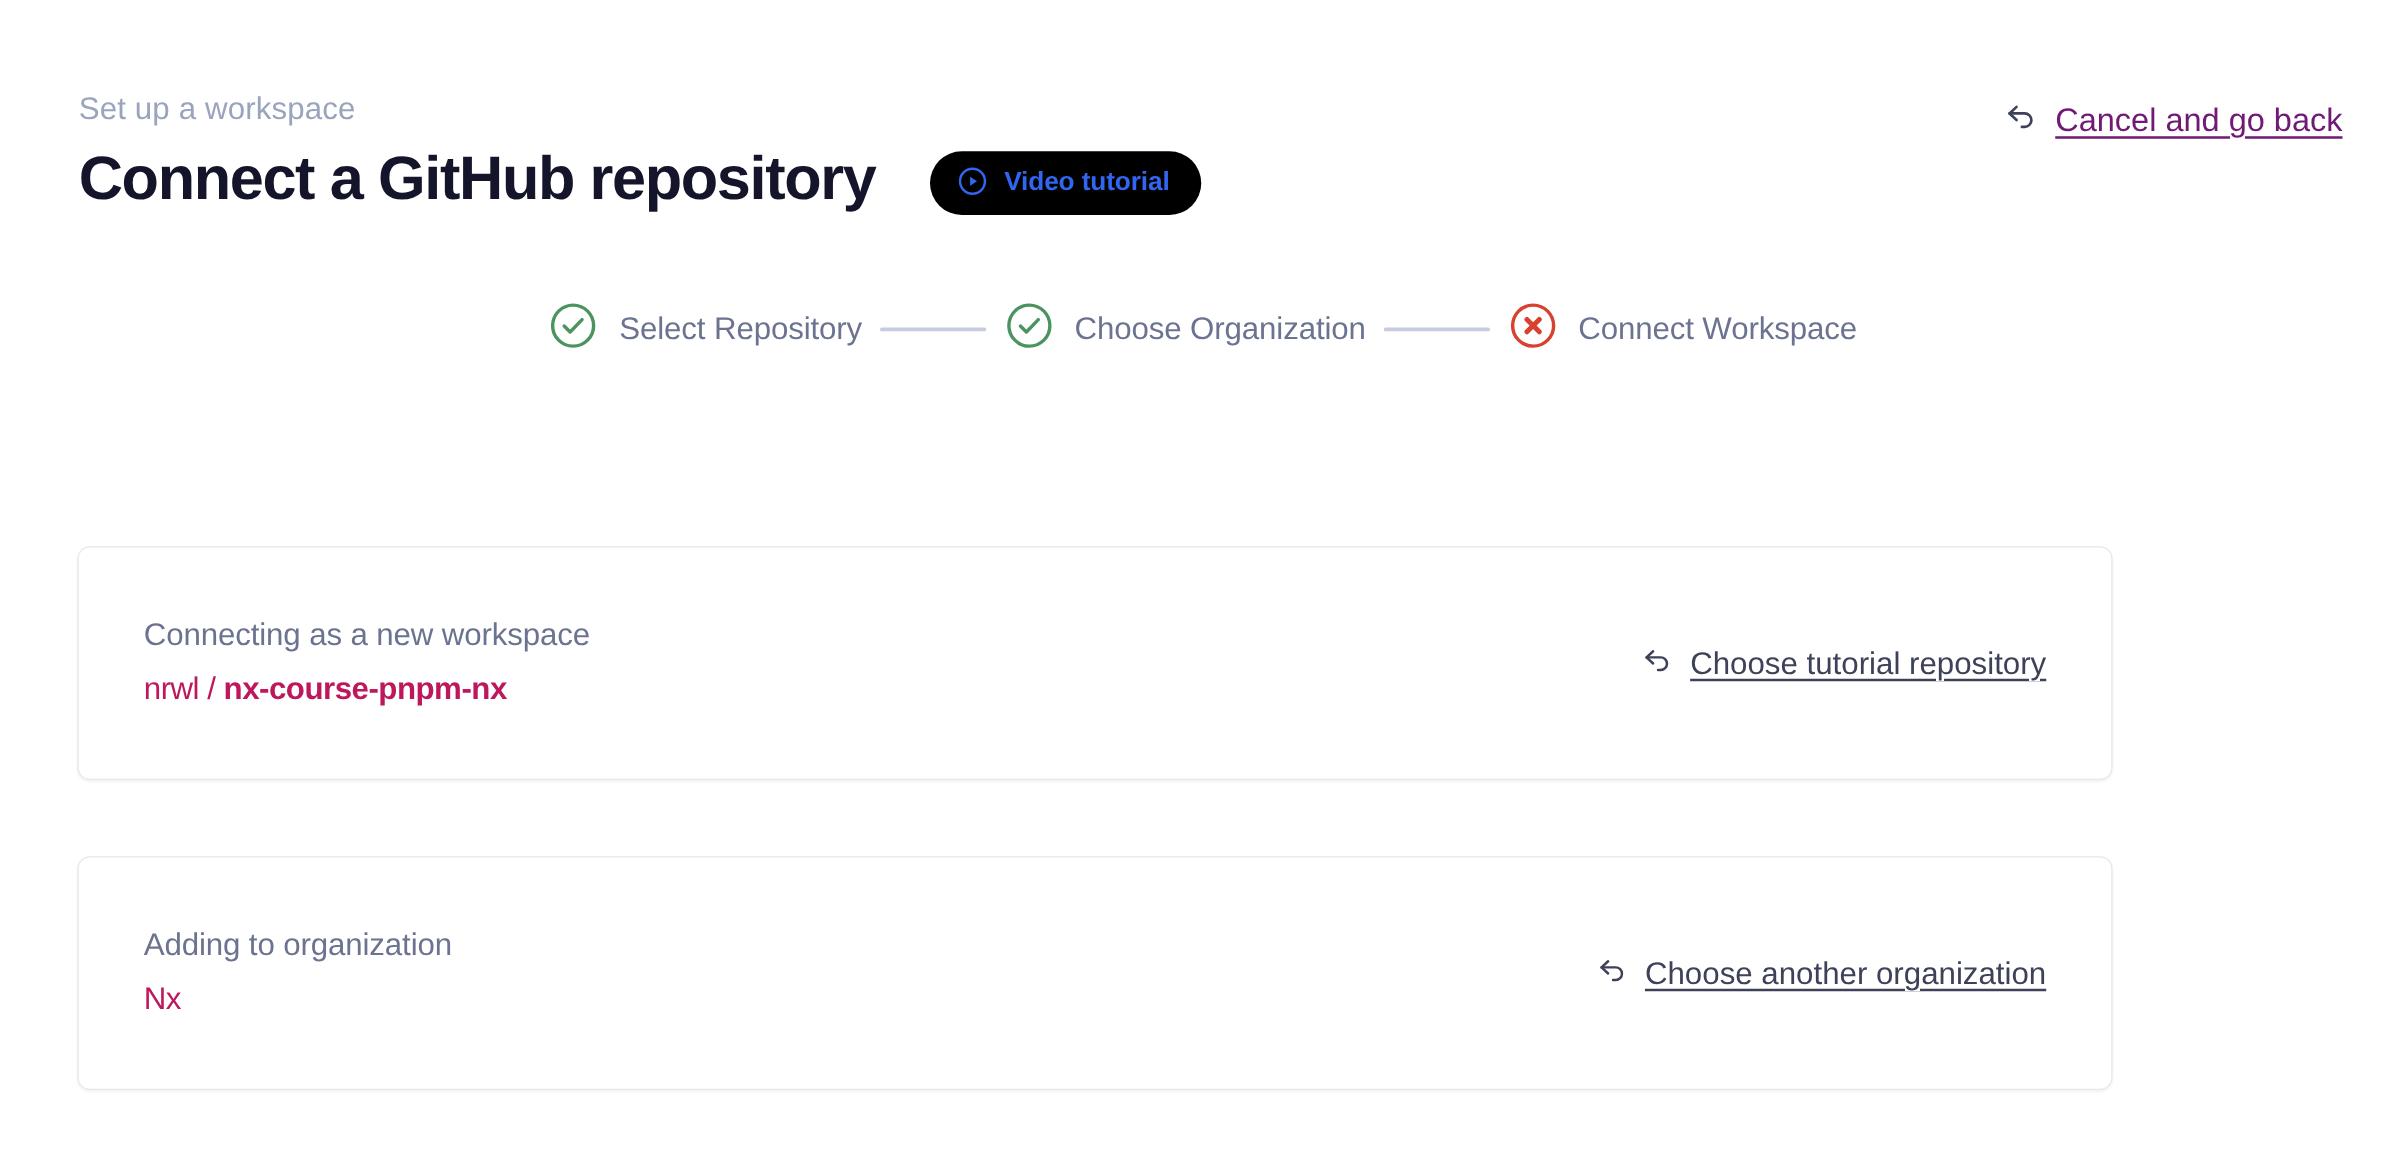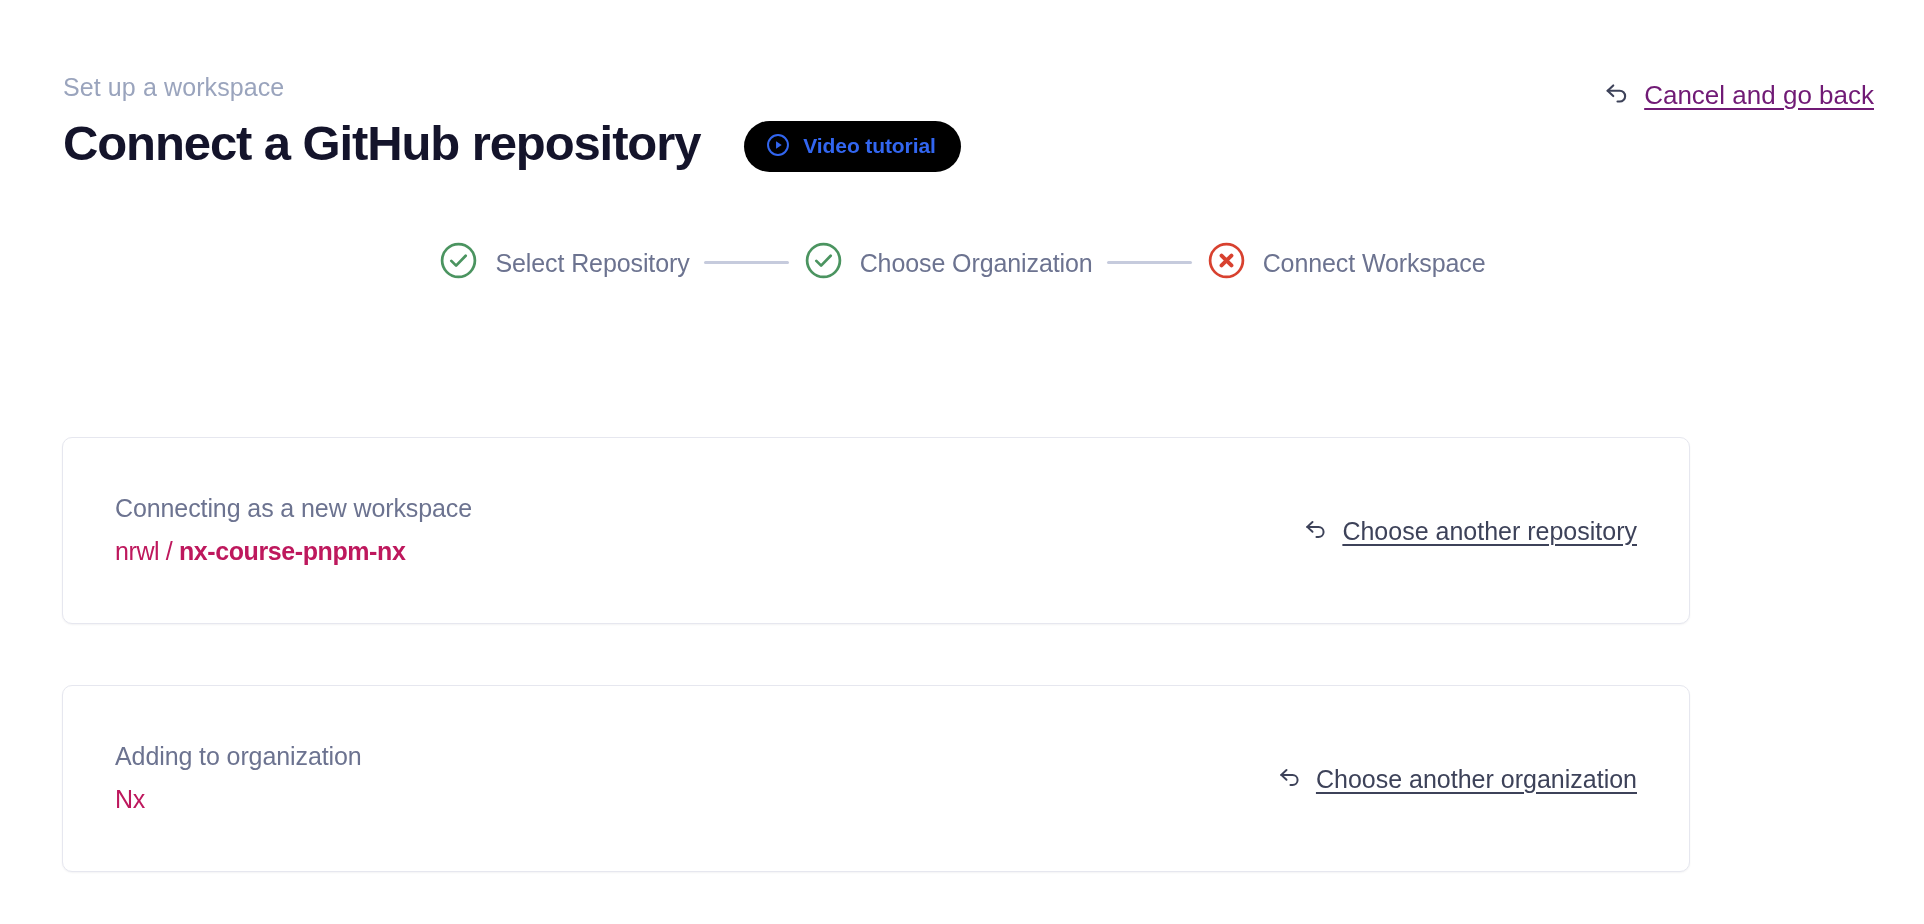--- a/index.html
+++ b/index.html
@@ -262,21 +262,21 @@
         </div>
       </div>
 
       <a class="card-link" href="#">
         <span class="back-arrow">
           <svg width="28" height="28" viewBox="0 0 24 24" fill="none" stroke="#3d4259" stroke-width="1.7" stroke-linecap="round" stroke-linejoin="round">
             <path d="M9 6 L4.5 10.2 L9 14.4"></path>
             <path d="M4.5 10.2 H14.2 a4.3 4.3 0 0 1 0 8.6 H12.4"></path>
           </svg>
         </span>
-        <span class="text">Choose another repository</span>
+        <span class="text">Choose tutorial repository</span>
       </a>
     </div>
   </div>
 
   <div class="card" id="card-organization">
     <div class="card-inner">
       <div class="card-text">
         <div class="card-caption">Adding to organization</div>
         <div class="card-value">Nx</div>
       </div>

